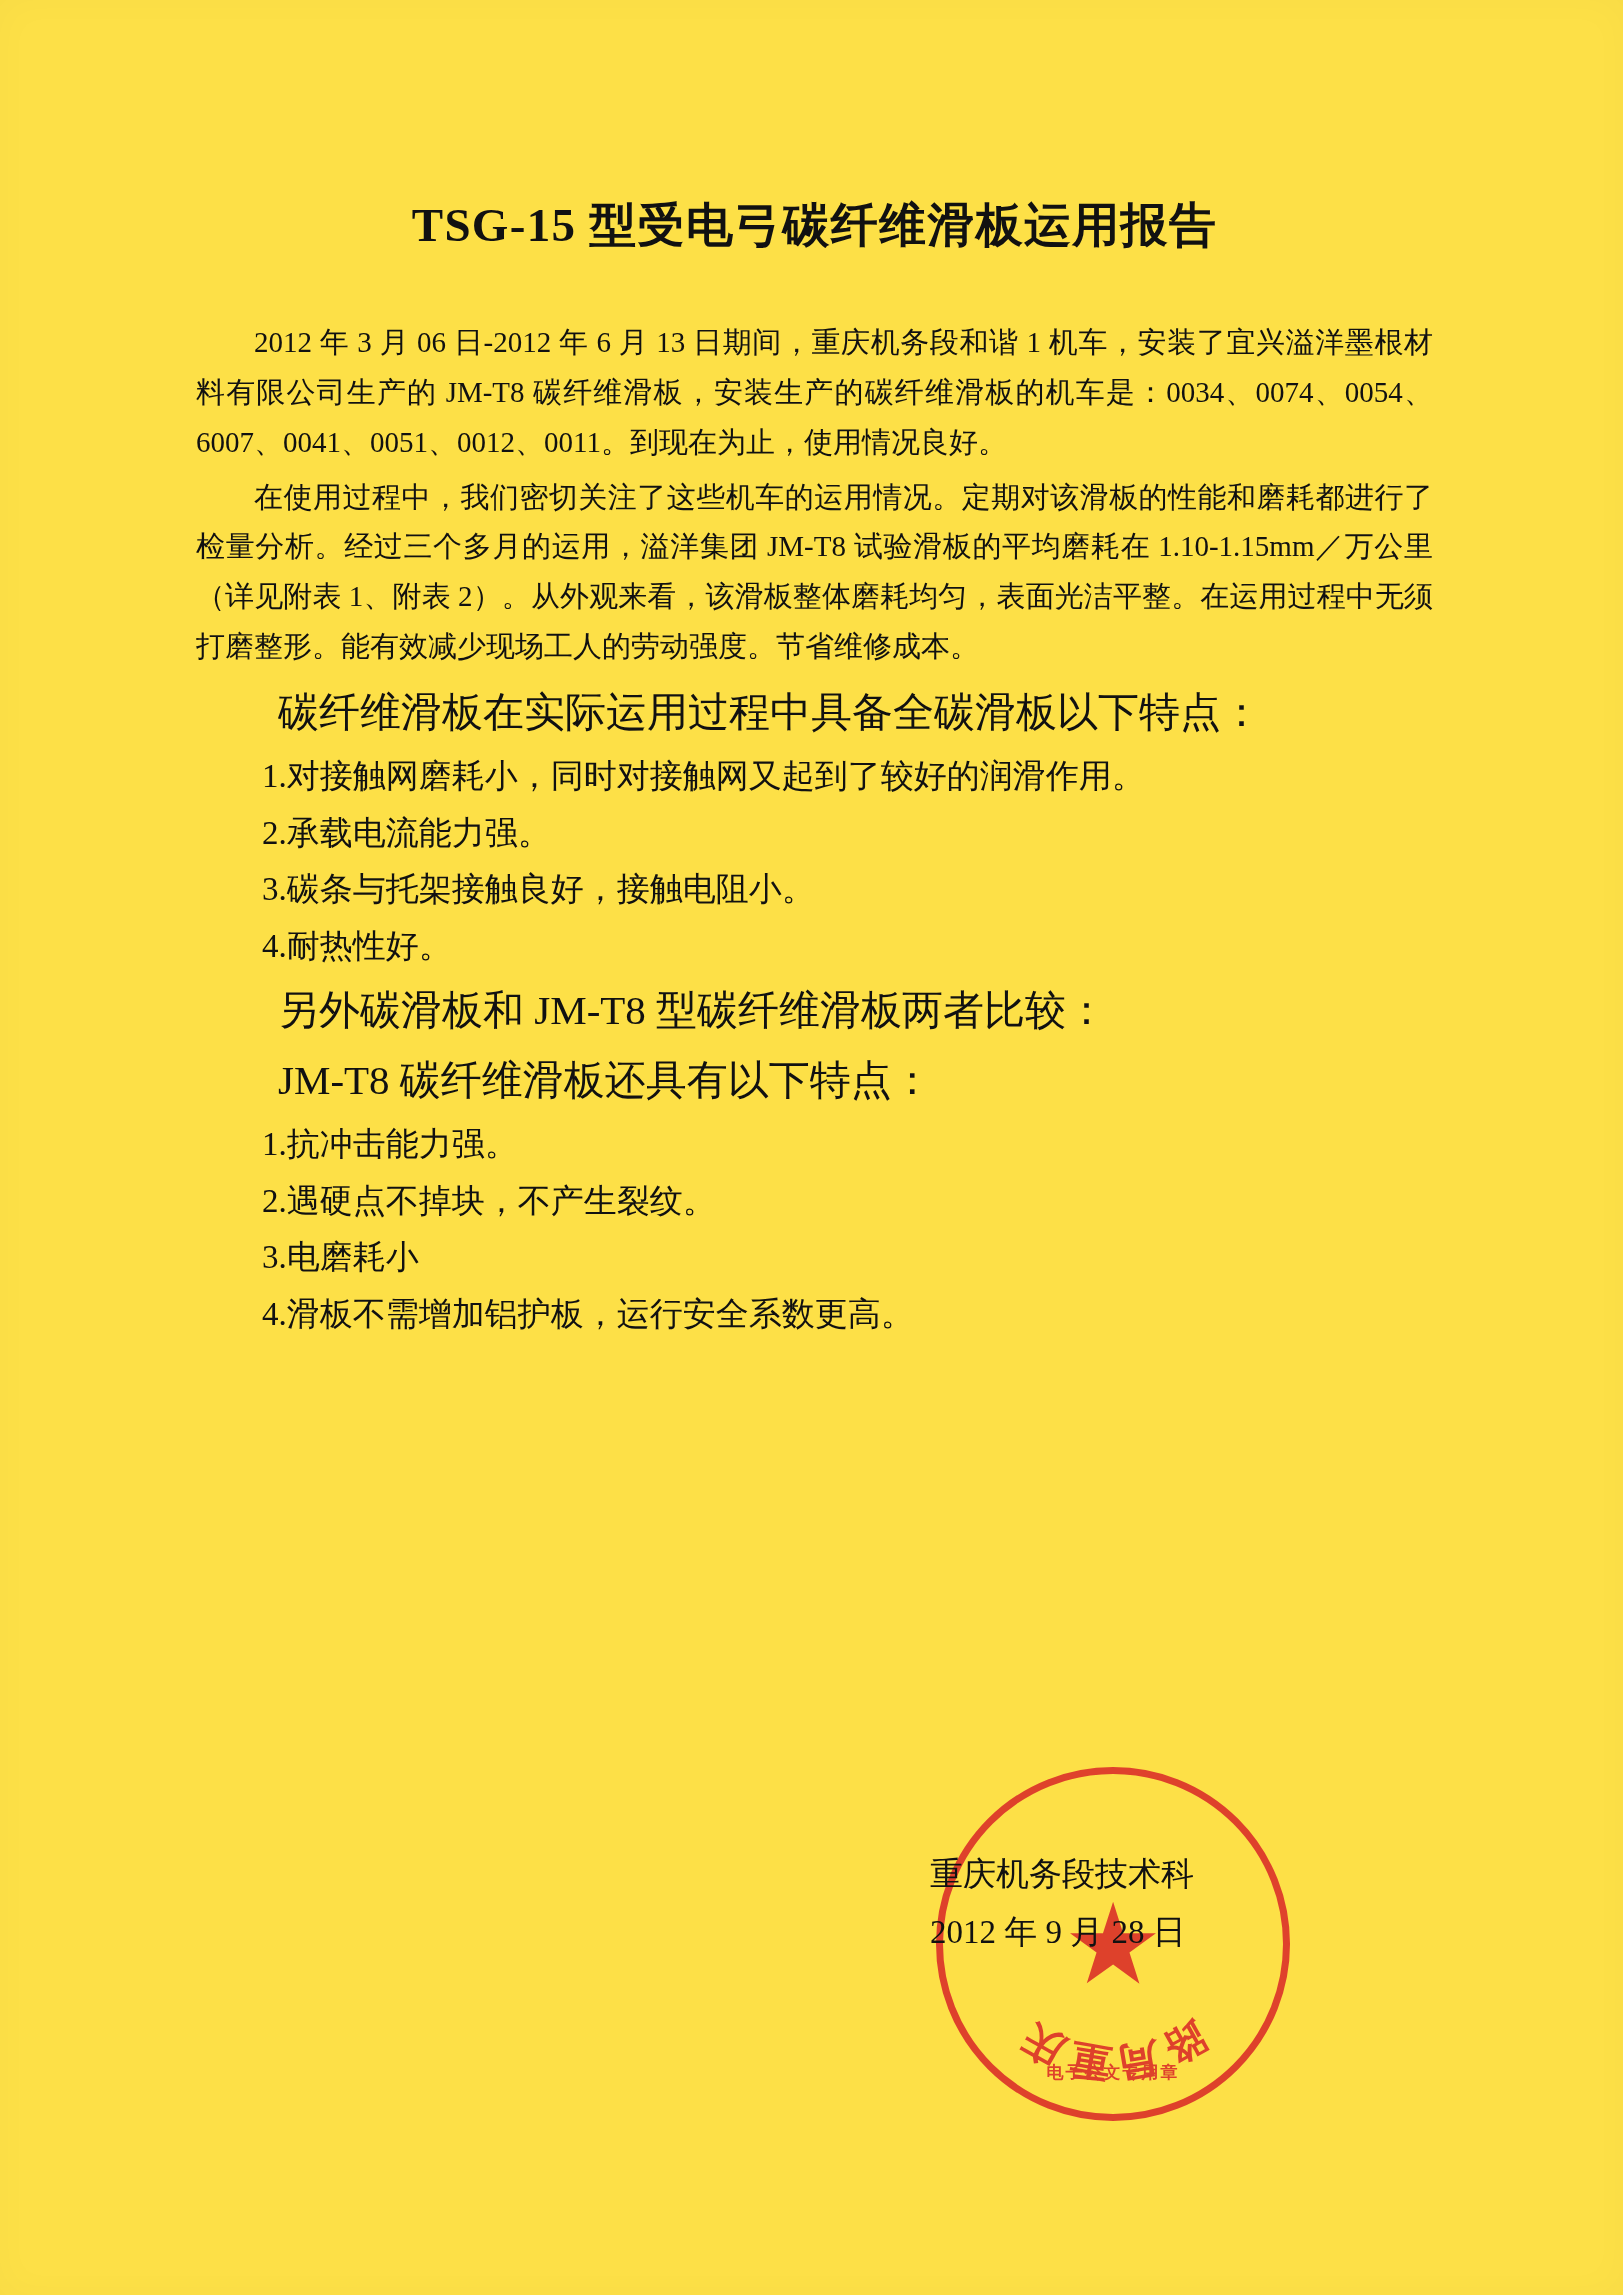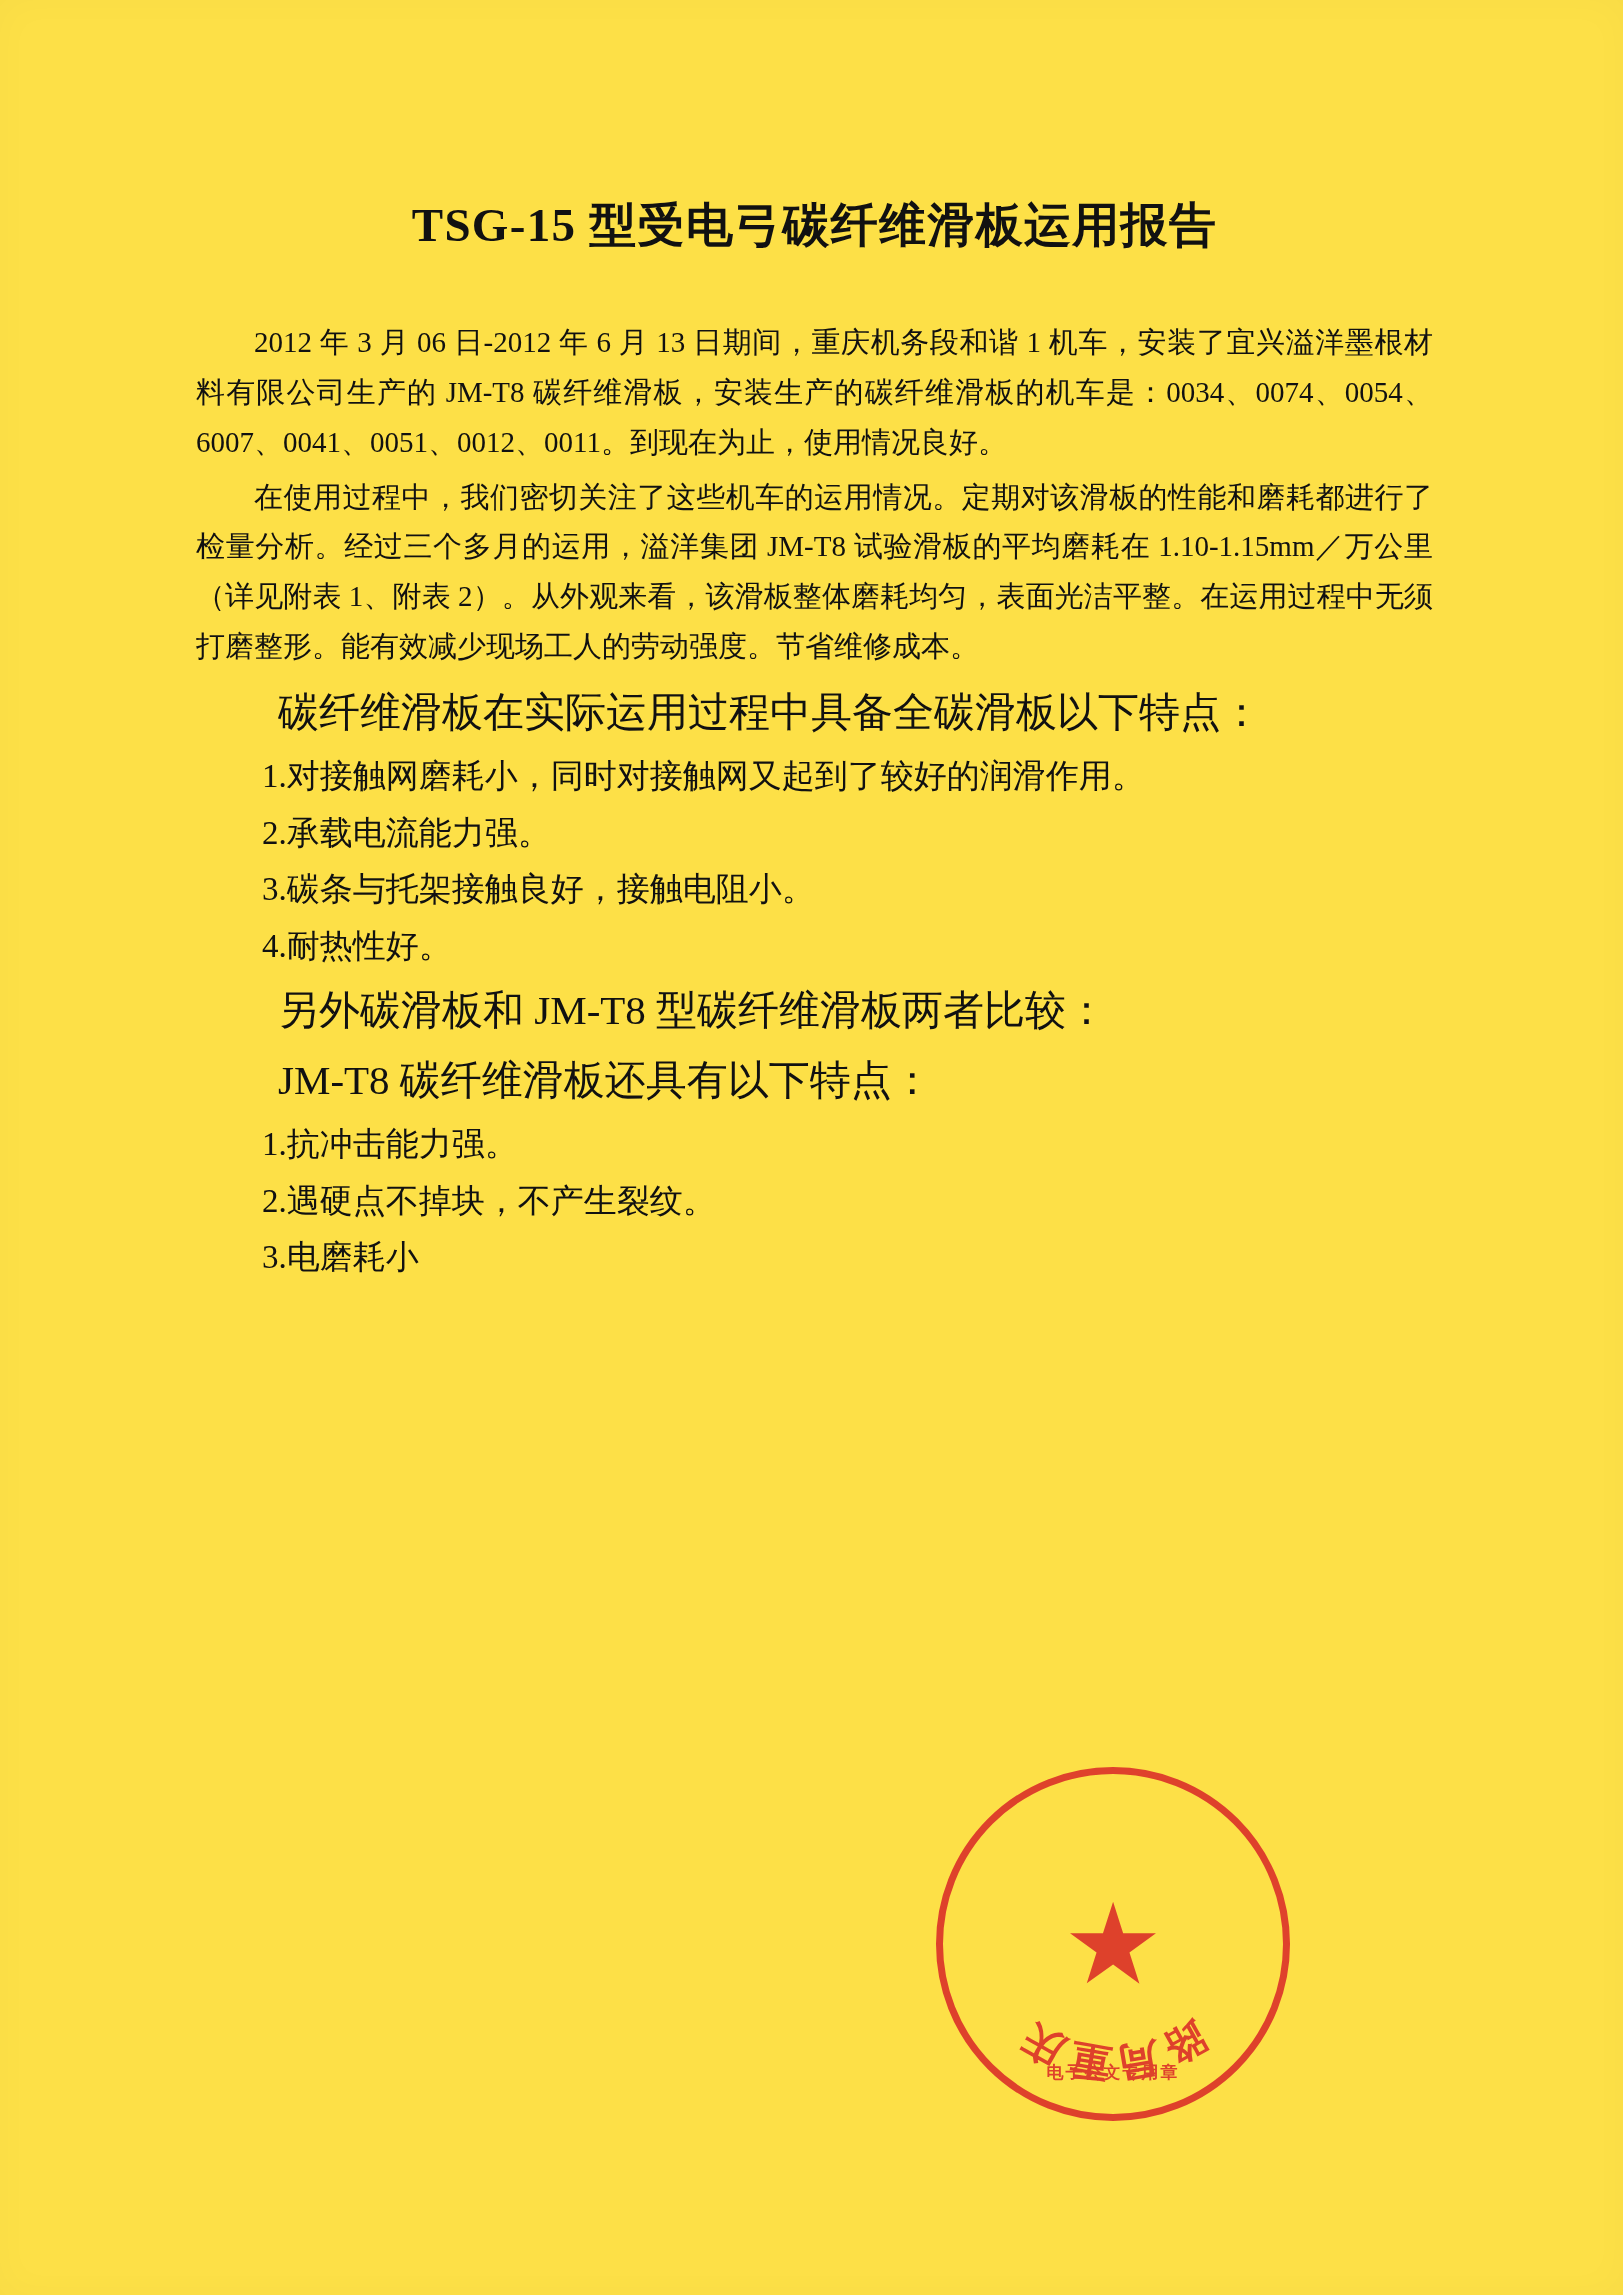--- a/index.html
+++ b/index.html
@@ -152,31 +152,36 @@
     <p class="list-line">2.承载电流能力强。</p>
     <p class="list-line">3.碳条与托架接触良好，接触电阻小。</p>
     <p class="list-line">4.耐热性好。</p>
 
     <p class="line">另外碳滑板和 JM-T8 型碳纤维滑板两者比较：</p>
     <p class="line">JM-T8 碳纤维滑板还具有以下特点：</p>
 
     <p class="list-line">1.抗冲击能力强。</p>
     <p class="list-line">2.遇硬点不掉块，不产生裂纹。</p>
     <p class="list-line">3.电磨耗小</p>
+    <p class="list-line">4.滑板不需增加铝护板，运行安全系数更高。</p>
 
   </div>
 
   <div class="stamp">
     <svg class="stamp-arc" viewBox="0 0 520 520">
       <defs>
         <path id="arcpath" d="M 60,300 A 200,200 0 0 1 460,300" transform="rotate(180 260 260)"></path>
       </defs>
       <text text-anchor="middle">
         <textPath href="#arcpath" startOffset="50%">路局重庆</textPath>
       </text>
     </svg>
     <div class="star">★</div>
     <div class="stamp-bottom">电子公文专用章</div>
   </div>
 
+  <div class="signature-block">
+    <p class="sig-line">重庆机务段技术科</p>
+    <p class="sig-line">2012 年 9 月 28 日</p>
+  </div>
 
 </div>
 
 
 </body></html>

